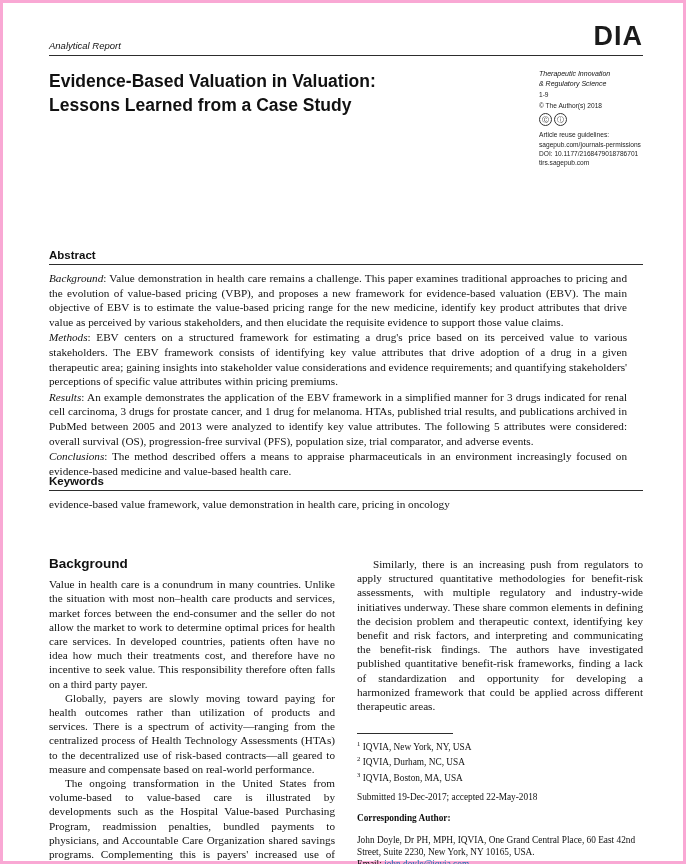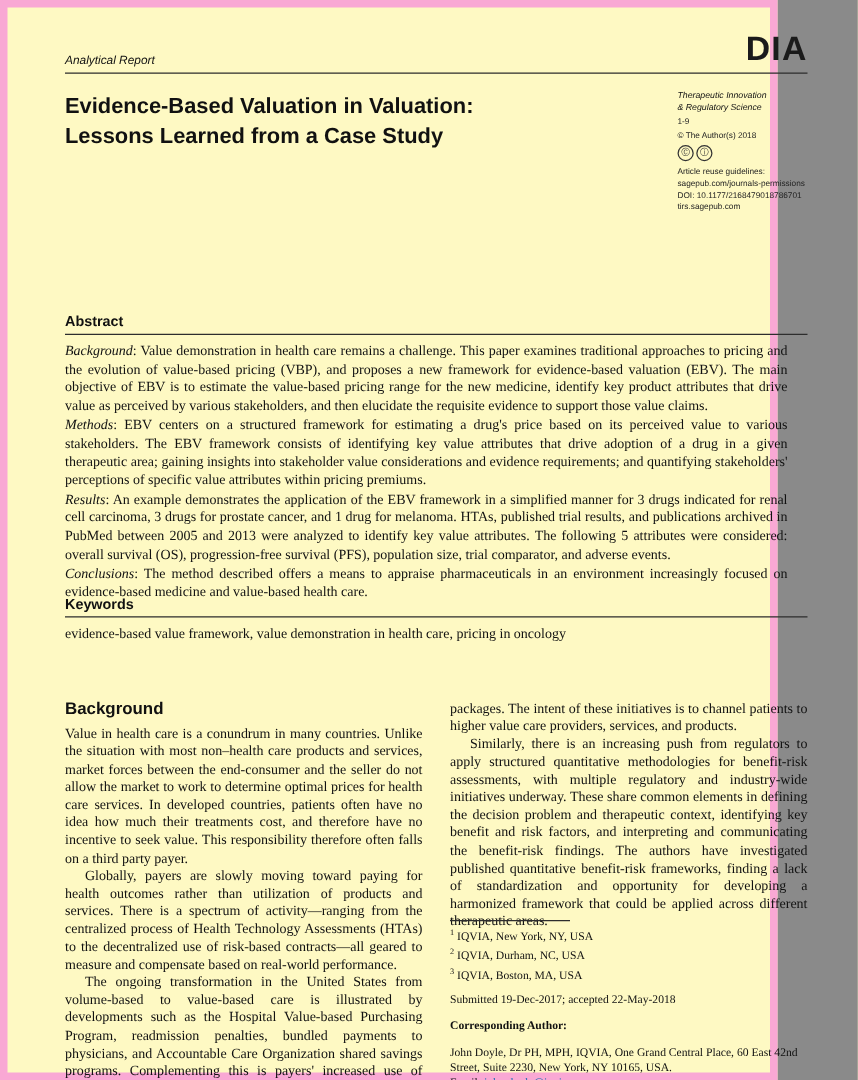--- a/index.html
+++ b/index.html
@@ -8,25 +8,25 @@
     background: #8a8a8a;
   }
   body {
     width: 686px;
     height: 864px;
     overflow: hidden;
     font-family: "Liberation Serif", serif;
   }
   .page {
     position: relative;
-    width: 622px;
+    width: 686px;
     height: 864px;
-    background: #fef9c3;
+    background: #ffffff;
     box-sizing: border-box;
-    border: 6px solid #f9a8d4;
+    border: 3px solid #f9a8d4;
   }
   .inner {
     position: absolute;
     left: 46px;
     top: 18px;
     width: 594px;
     height: 828px;
   }
   
   .header-row {
@@ -267,21 +267,20 @@
     </div>
 
     <div class="columns">
       <div class="col">
         <h2>Background</h2>
         <p class="first">Value in health care is a conundrum in many countries. Unlike the situation with most non–health care products and services, market forces between the end-consumer and the seller do not allow the market to work to determine optimal prices for health care services. In developed countries, patients often have no idea how much their treatments cost, and therefore have no incentive to seek value. This responsibility therefore often falls on a third party payer.</p>
         <p>Globally, payers are slowly moving toward paying for health outcomes rather than utilization of products and services. There is a spectrum of activity—ranging from the centralized process of Health Technology Assessments (HTAs) to the decentralized use of risk-based contracts—all geared to measure and compensate based on real-world performance.</p>
         <p>The ongoing transformation in the United States from volume-based to value-based care is illustrated by developments such as the Hospital Value-based Purchasing Program, readmission penalties, bundled payments to physicians, and Accountable Care Organization shared savings programs. Complementing this is payers' increased use of value-based purchasing of provider services and value-based insurance design for new benefit</p>
       </div>
       <div class="col">
-        <p class="first">packages. The intent of these initiatives is to channel patients to higher value care providers, services, and products.</p>
         <p>Similarly, there is an increasing push from regulators to apply structured quantitative methodologies for benefit-risk assessments, with multiple regulatory and industry-wide initiatives underway. These share common elements in defining the decision problem and therapeutic context, identifying key benefit and risk factors, and interpreting and communicating the benefit-risk findings. The authors have investigated published quantitative benefit-risk frameworks, finding a lack of standardization and opportunity for developing a harmonized framework that could be applied across different therapeutic areas.</p>
       </div>
     </div>
 
     <div class="footnotes">
       <div class="fn-rule"></div>
       <p class="aff"><sup>1</sup> <span>IQVIA, New York, NY, USA</span></p>
       <p class="aff"><sup>2</sup> <span>IQVIA, Durham, NC, USA</span></p>
       <p class="aff"><sup>3</sup> <span>IQVIA, Boston, MA, USA</span></p>
       <p class="dates">Submitted 19-Dec-2017; accepted 22-May-2018</p>

